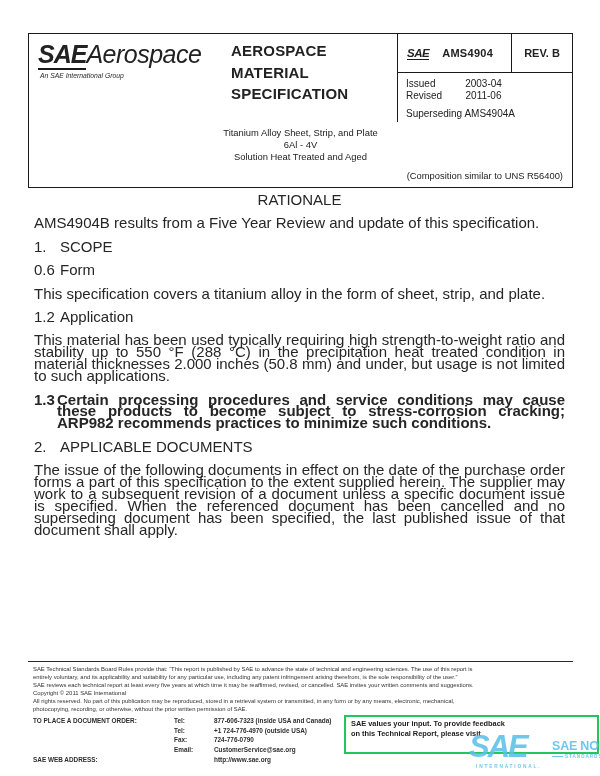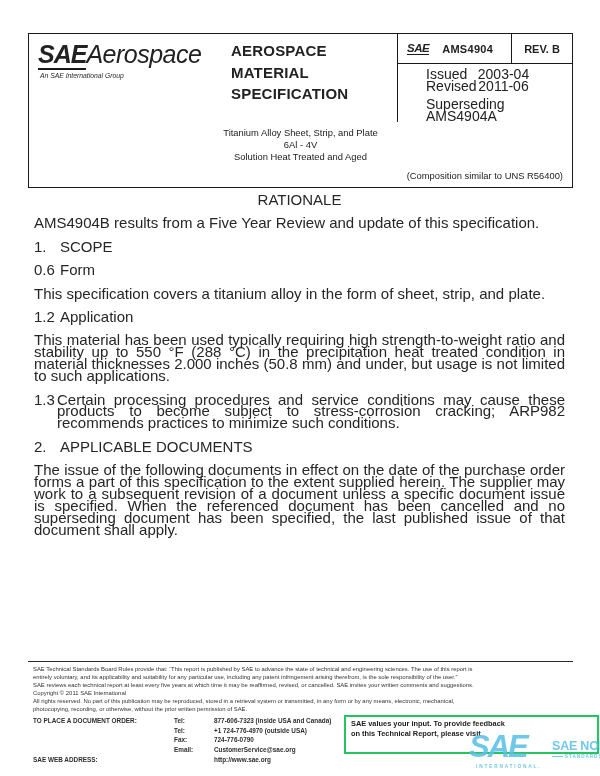--- a/index.html
+++ b/index.html
@@ -15,35 +15,35 @@
   .logo .sae { font-weight:bold; letter-spacing:-1px; border-bottom:2.5px solid #1a1a1a; padding-bottom:0px; }
   .logo .aero { font-weight:normal; letter-spacing:-0.5px; }
   .logo-tagline { position:absolute; left:11px; top:38px; font-style:italic; font-size:6.8px; color:#2a2a2a; }
   .doc-type { position:absolute; left:202px; top:6px; width:126px; font-weight:bold; font-size:15px; line-height:21.5px; letter-spacing:0.2px; }
   .header-right { width:175px; border-left:1.5px solid #1a1a1a; display:flex; flex-direction:column; }
   .id-row { height:39px; border-bottom:1.5px solid #1a1a1a; display:flex; align-items:stretch; }
   .id-left { width:113px; display:flex; align-items:center; padding-left:9px; gap:13px; }
   .sae-small { font-weight:bold; font-style:italic; font-size:11.5px; letter-spacing:-0.5px; border-bottom:1.8px solid #1a1a1a; }
   .doc-number { font-weight:bold; font-size:11px; letter-spacing:0.3px; }
   .id-rev { flex:1; border-left:1.5px solid #1a1a1a; display:flex; align-items:center; justify-content:center; font-weight:bold; font-size:11px; }
-  .meta { padding:5px 8px 0 8px; font-size:14px; line-height:11.5px;margin-left:20px; }
+  .meta { padding:5px 8px 0 8px; font-size:10px; line-height:11.5px; }
   .meta-grid { display:grid; grid-template-columns:50px 55px; }
   .meta-grid .val { text-align:center; }
   .superseding { margin-top:7px; }
   .title-area { position:relative; height:65px; text-align:center; font-size:9.4px; line-height:12.2px; padding-top:5px; }
   .comp-note { position:absolute; right:9px; bottom:5px; font-size:9.4px; }
 
   
   .doc-body { position:absolute; left:34px; top:194px; width:531px; font-size:15px; line-height:11.9px; color:#262626; }
   .doc-body > div { margin-bottom:11.5px; }
   .center-head { text-align:center; }
   .sec-head { display:flex; }
   .sec-head .num { width:26px; flex-shrink:0; }
   .para { text-align:justify; }
-  .hang { display:flex; }
+  .hang { display:flex;font-weight:bold; }
   .hang .num { width:23px; flex-shrink:0; }
   .hang .txt { flex:1; text-align:justify; }
 
   
   .footer-rule { position:absolute; left:28px; top:661px; width:545px; border-top:1.2px solid #2a2a2a; }
   .fineprint { position:absolute; left:33px; top:665px; width:545px; font-size:5.9px; line-height:8.1px; color:#333; }
   .fineprint div { white-space:nowrap; overflow:hidden; }
   .contact { position:absolute; left:33px; top:716px; display:grid; grid-template-columns:141px 40px 1fr; font-size:6.4px; font-weight:bold; line-height:9.7px; color:#2e2e2e; width:300px; }
   .feedback-box { position:absolute; left:344px; top:715px; width:255px; height:39px; border:2px solid #22c55e; background:#fff; padding:2px 5px; font-size:7.4px; font-weight:bold; line-height:9.9px; color:#1c1c1c; }
   .feedback-box a { color:#1512c4; text-decoration:underline; cursor:pointer; }

